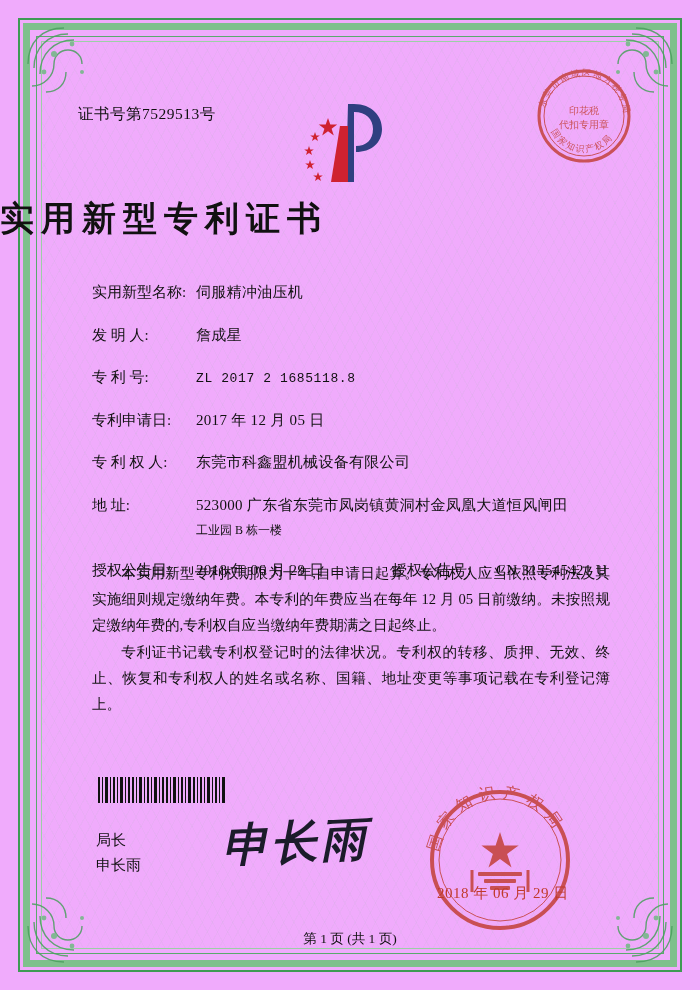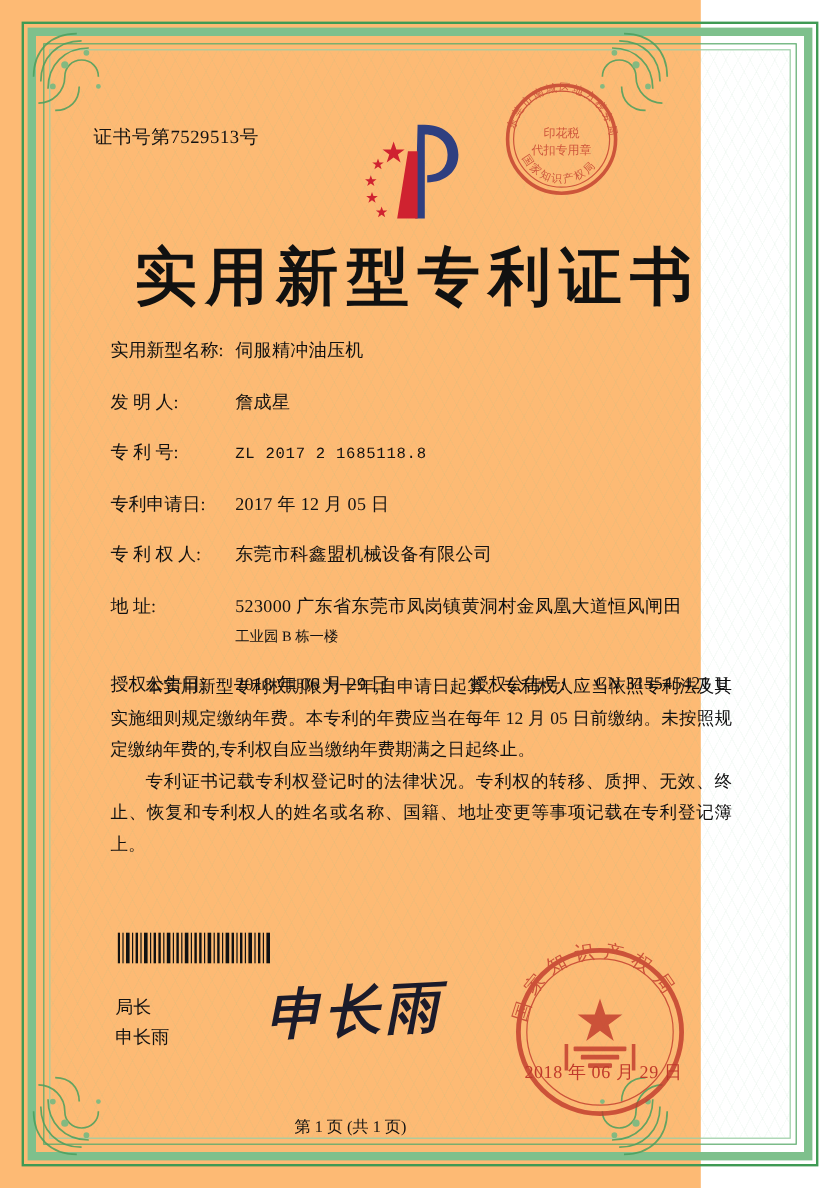--- a/index.html
+++ b/index.html
@@ -11,23 +11,23 @@
     width: 700px;
     height: 990px;
     font-family: "Liberation Serif", serif;
     position: relative;
     overflow: hidden;
   }
 
   #certificate {
     position: absolute;
     left: 0; top: 0;
-    width: 584px;
+    width: 700px;
     height: 990px;
-    background: #fdba74;
+    background: #f0abfc;
   }
 
   
   .border-outer {
     position: absolute;
     left: 18px; top: 18px;
     width: 664px; height: 954px;
     border: 2px solid #3f9a54;
     box-sizing: border-box;
   }
@@ -95,22 +95,22 @@
   .seal-top {
     position: absolute;
     right: 62px; top: 62px;
     width: 108px; height: 108px;
   }
 
   .main-title {
     position: absolute;
     left: 0; right: 0;
     top: 196px;
-    text-align: right;
-    font-size: 52px;
+    text-align: left;
+    font-size: 34px;
     font-weight: bold;
     letter-spacing: 7px;
     color: #111;
     font-family: "Liberation Serif", serif;
   }
 
   
   .fields {
     position: absolute;
     left: 92px;

